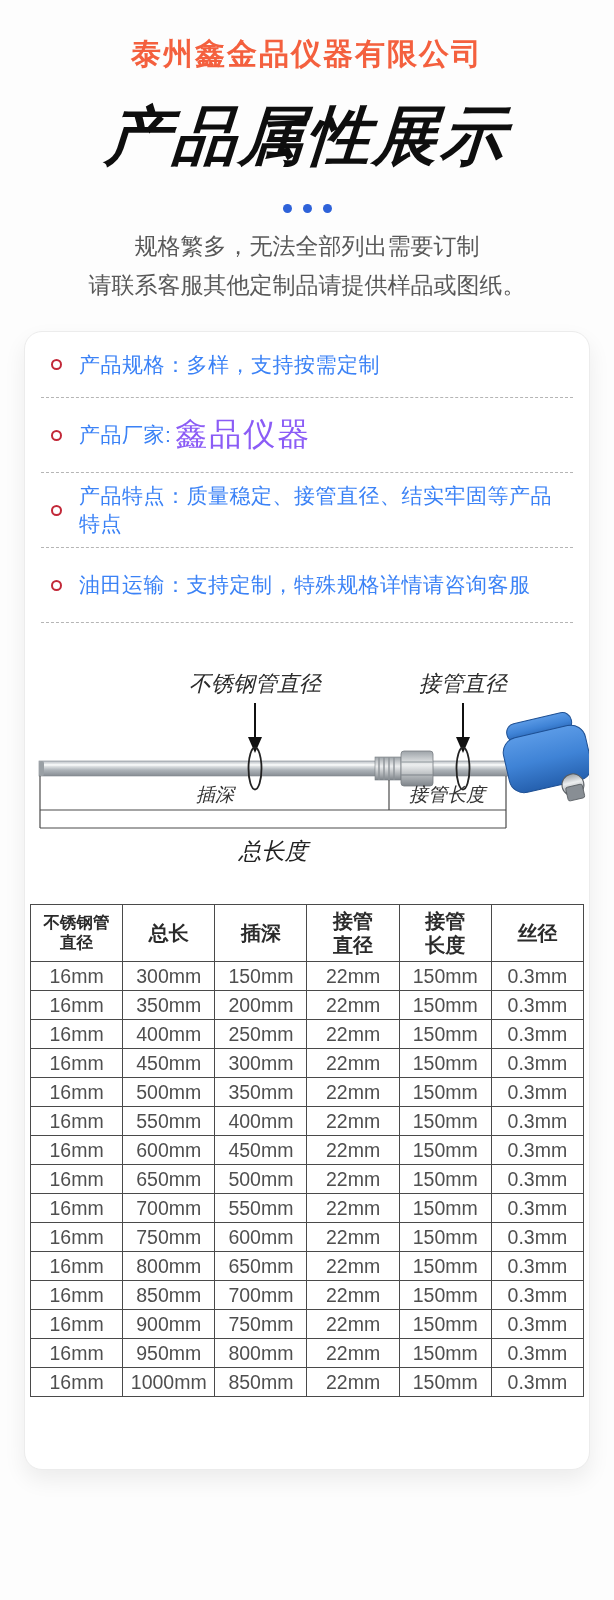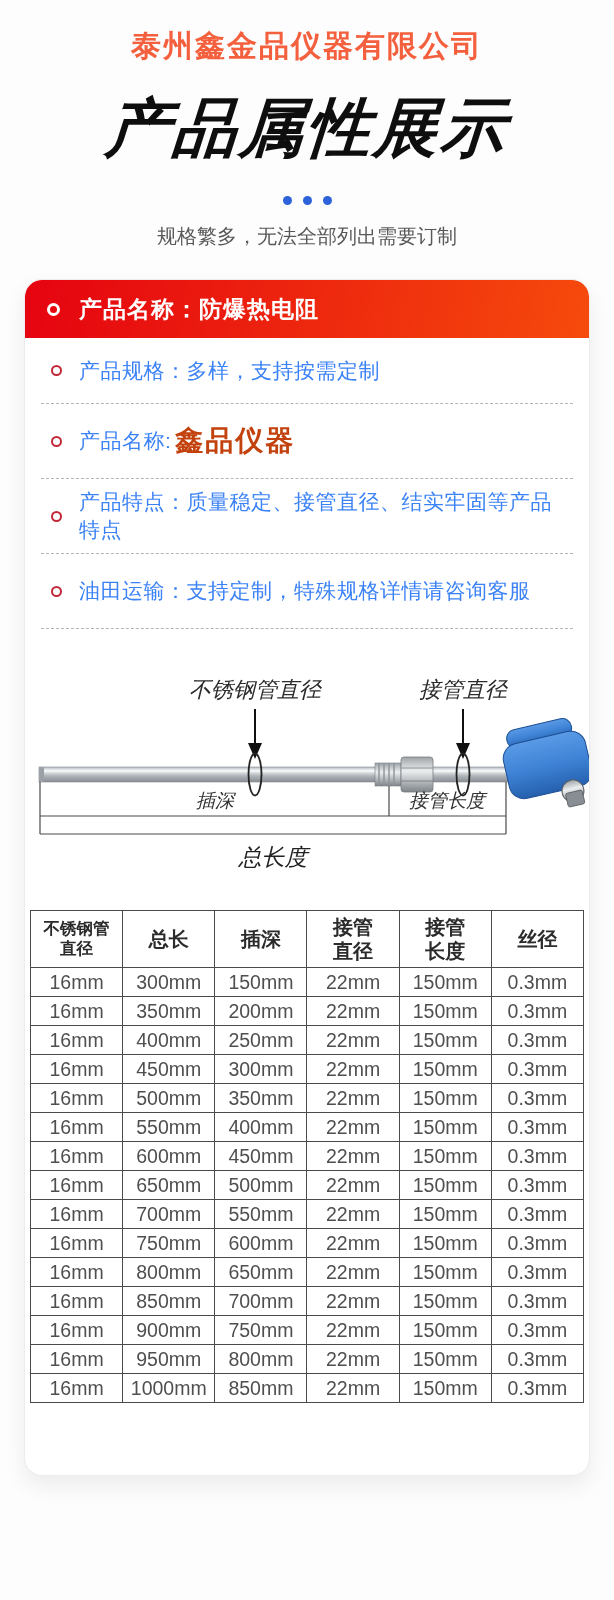--- a/index.html
+++ b/index.html
@@ -4,33 +4,33 @@
 <style>
   * { margin: 0; padding: 0; box-sizing: border-box; }
   html, body { width: 614px; }
   body {
     width: 614px; height: 1600px;
     background: #fdfdfd;
     font-family: "Liberation Sans", "DejaVu Sans", sans-serif;
     overflow: hidden;
   }
   
-  .page-header { text-align: center; padding-top: 26px; }
+  .page-header { text-align: center; padding-top: 34px; }
   .company {
     color: #f4603e; font-size: 30px; font-weight: 800; letter-spacing: 2px;
   }
   .big-title {
     margin-top: 18px;
     color: #0e0e0e; font-size: 64px; font-weight: 900;
     font-style: italic; letter-spacing: 3px;
     transform: skewX(-4deg);
   }
   .dots { margin-top: 24px; display: flex; justify-content: center; gap: 11px; }
   .dots i { width: 9px; height: 9px; border-radius: 50%; background: #2e62d9; display: block; }
-  .subtitle { margin-top: 14px; color: #585858; font-size: 20px; line-height: 1.7; }
+  .subtitle { margin-top: 14px; color: #585858; font-size: 23px; line-height: 1.7; }
   
   .card {
     margin: 26px 24px 0;
     background: #ffffff;
     border: 1px solid #ececec;
     border-radius: 18px;
     box-shadow: 0 10px 22px rgba(0,0,0,0.07);
     overflow: hidden;
   }
   .banner {
@@ -55,21 +55,21 @@
     border-bottom: 1px dashed #b5b5b5;
   }
   .spec-row.first { height: 66px; }
   .spec-row { height: 75px; }
   .ring.red {
     width: 11px; height: 11px; border: 2.5px solid #c22838;
     margin: 0 17px 0 10px;
   }
   .spec-text { color: #3b82f6; font-size: 21px; letter-spacing: 0.5px; }
   .brand {
-    color: #c2410c; font-size: 28px; font-weight: 700;
+    color: #8b5cf6; font-size: 32px; font-weight: 400;
     letter-spacing: 2px; margin-left: 4px;
   }
   .spec-group { display: flex; align-items: center; }
   .gap { width: 34px; }
   
   .diagram { padding: 34px 0 10px; font-style: italic; }
   .diagram svg { display: block; }
   
   table.spec-table {
     border-collapse: collapse;
@@ -97,39 +97,36 @@
 <div class="page-header">
   <div class="company">泰州鑫金品仪器有限公司</div>
   <div class="big-title">产品属性展示</div>
   <div class="dots">
       <i></i>
       <i></i>
       <i></i>
     </div>
   <div class="subtitle">
     <div>规格繁多，无法全部列出需要订制</div>
+    <div>请联系客服其他定制品请提供样品或图纸。</div>
   </div>
 </div>
 
 <div class="card">
 
-  <div class="banner">
-    <span class="ring"></span>
-    <span class="label">产品名称：防爆热电阻</span>
-  </div>
 
   <div class="spec-row first">
     <span class="ring red"></span>
     <span class="spec-text">产品规格：多样，支持按需定制</span>
   </div>
 
   <div class="spec-row">
     <div class="spec-group">
       <span class="ring red"></span>
-      <span class="spec-text">产品名称:</span>
+      <span class="spec-text">产品厂家:</span>
       <span class="brand">鑫品仪器</span>
     </div>
     <div class="gap"></div>
   </div>
 
   <div class="spec-row">
     <span class="ring red"></span>
     <span class="spec-text">产品特点：质量稳定、接管直径、结实牢固等产品特点</span>
   </div>
 

